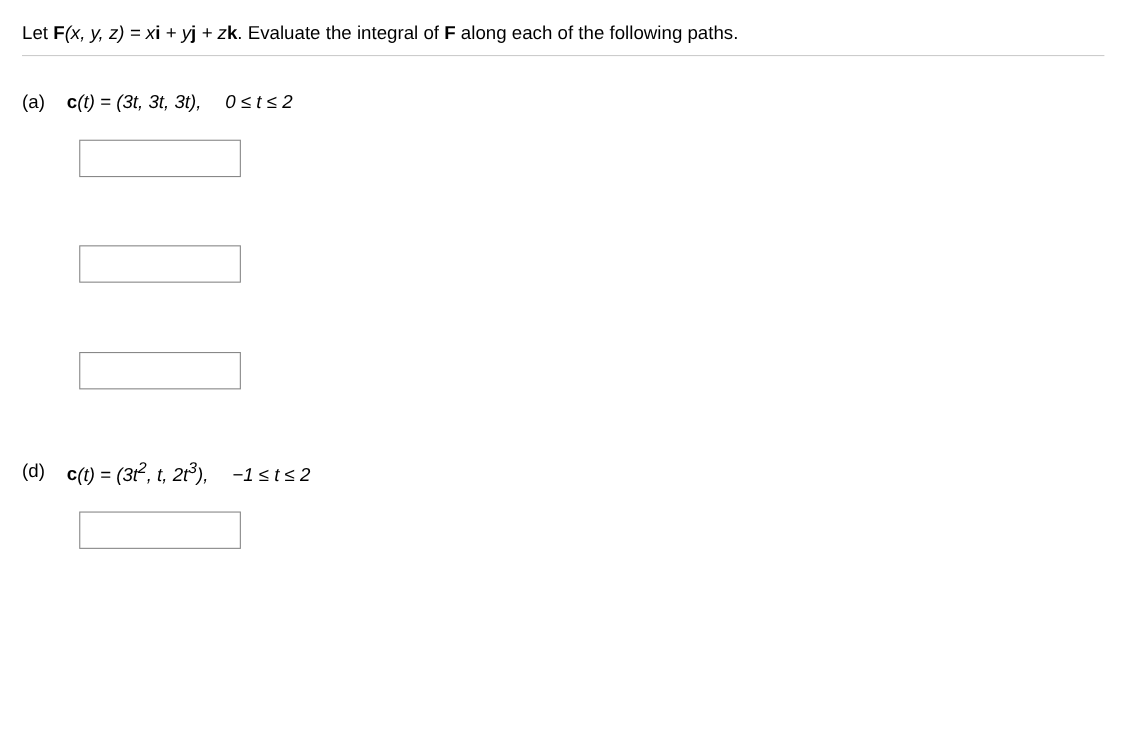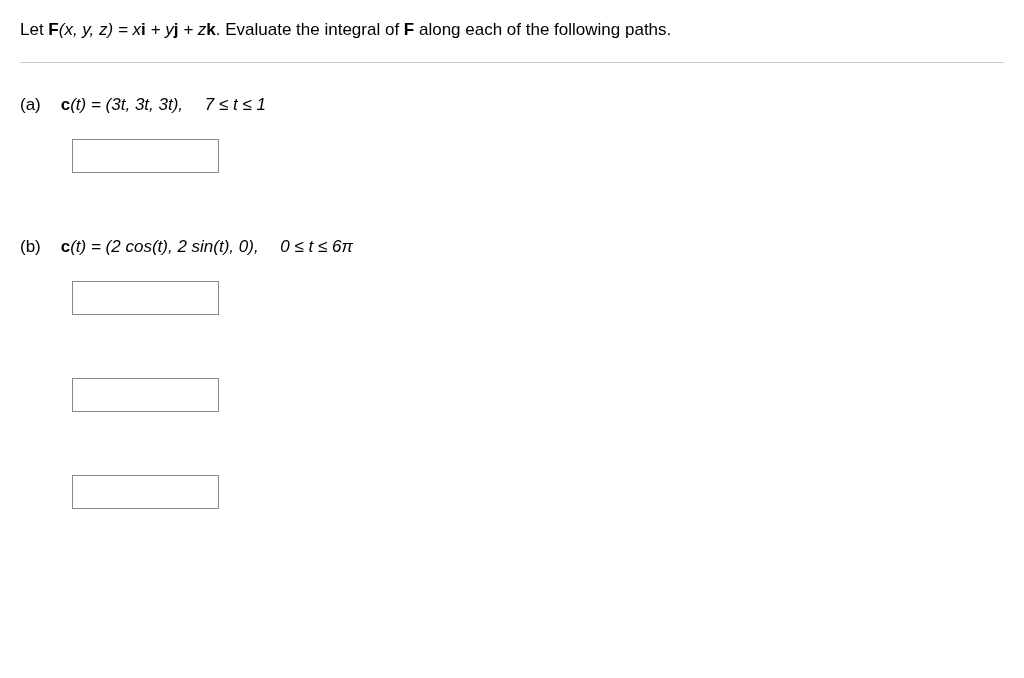--- a/index.html
+++ b/index.html
@@ -1,45 +1,45 @@
 <!DOCTYPE html>
 <html><head>
 <meta charset="utf-8">
 <style>
 body{margin:0;padding:18px 20px;font-family:Verdana,Geneva,sans-serif;font-size:17px;color:#000;background:#fff;line-height:1.4}
-.intro{margin-bottom:30px;border-bottom:1px solid #ccc;padding-bottom:20px}
+.intro{margin-bottom:30px;border-bottom:1px solid #ccc;padding-bottom:8px}
 .part{margin-bottom:56px}
 .q{margin-bottom:22px}
 .label{display:inline-block;width:36px;vertical-align:top}
 .ans{display:inline-block;width:145px;height:32px;border:1px solid #888;margin-left:52px}
 b{font-weight:bold}
 i{font-style:italic}
 </style>
 </head>
 <body>
 
 <div class="intro">
   <span>Let </span><b>F</b><i>(x, y, z) = x</i><b>i</b><i> + y</i><b>j</b><i> + z</i><b>k</b><span>. Evaluate the integral of </span><b>F</b><span> along each of the following paths.</span>
 </div>
 
 <div class="part">
   <div class="q">
     <span class="label">(a)</span>
-    <b>c</b><i>(t) = (3t, 3t, 3t),  7 ≤ t ≤ 1</i>
-  </div>
-  <div class="ans"></div>
-</div>
-
-<div class="part">
-  <div class="q">
-    <span class="label">(b)</span>
-    <b>c</b><i>(t) = (2 cos(t), 2 sin(t), 0),  0 ≤ t ≤ 6π</i>
+    <b>c</b><i>(t) = (3t, 3t, 3t),  0 ≤ t ≤ 2</i>
   </div>
   <div class="ans"></div>
 </div>
 
 <div class="part">
   <div class="ans"></div>
 </div>
 
 <div class="part">
   <div class="ans"></div>
 </div>
 
+<div class="part">
+  <div class="q">
+    <span class="label">(d)</span>
+    <b>c</b><i><span>(t) = (3t</span><sup>2</sup><span>, t, 2t</span><sup>3</sup><span>),  −1 ≤ t ≤ 2</span></i>
+  </div>
+  <div class="ans"></div>
+</div>
+
 </body></html>

